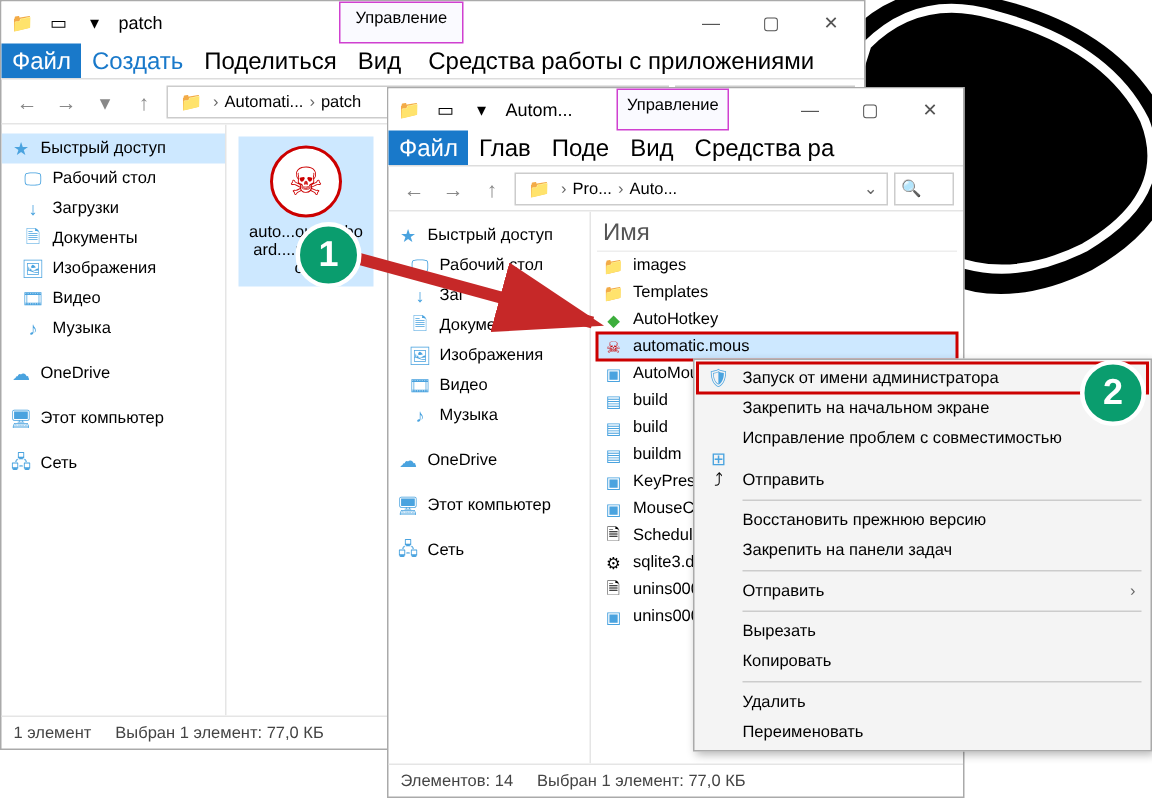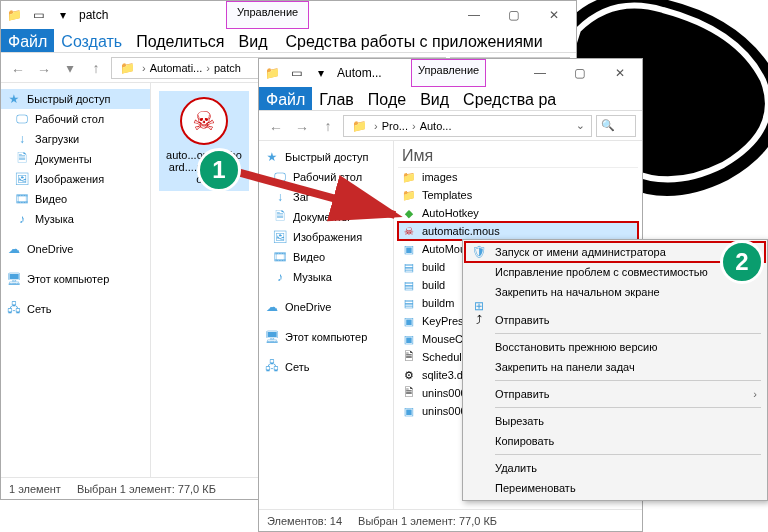--- a/index.html
+++ b/index.html
@@ -313,24 +313,24 @@
     <span>Выбран 1 элемент: 77,0 КБ</span>
   </div>
 </div>
 
 <div class="ctxmenu">
   <div class="cm-row hi">
       <span class="cm-ico ico-blue">🛡</span>
       <span>Запуск от имени администратора</span>
     </div>
   <div class="cm-row">
+      <span>Закрепить на начальном экране</span>
+    </div>
+  <div class="cm-row">
       <span>Исправление проблем с совместимостью</span>
-    </div>
-  <div class="cm-row">
-      <span>Закрепить на начальном экране</span>
     </div>
   <div class="cm-row">
       <span class="cm-ico ico-blue">⊞</span>
     </div>
   <div class="cm-row">
       <span class="cm-ico">⤴</span>
       <span>Отправить</span>
     </div>
   <div class="cm-sep"></div>
   <div class="cm-row">

